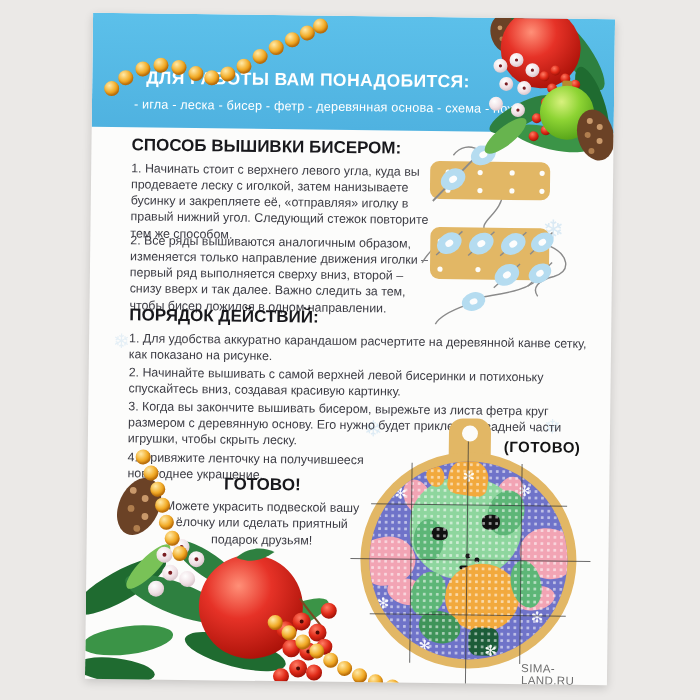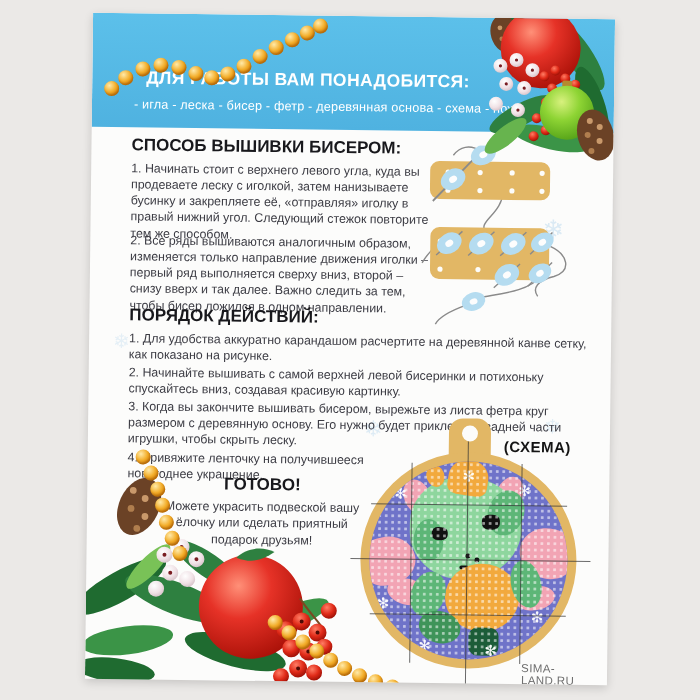--- a/index.html
+++ b/index.html
@@ -319,21 +319,21 @@
     <p class="body o1">1. Для удобства аккуратно карандашом расчертите на деревянной канве сетку, как показано на рисунке.</p>
     <p class="body o2">2. Начинайте вышивать с самой верхней левой бисеринки и потихоньку спускайтесь вниз, создавая красивую картинку.</p>
     <p class="body o3">3. Когда вы закончите вышивать бисером, вырежьте из листа фетра круг размером с деревянную основу. Его нужно будет приклеить к задней части игрушки, чтобы скрыть леску.</p>
     <p class="body o4">4. Привяжите ленточку на получившееся новогоднее украшение.</p>
 
     <div class="done">
       <div class="done-h">ГОТОВО!</div>
       <div class="done-t">Можете украсить подвеской вашу ёлочку или сделать приятный подарок друзьям!</div>
     </div>
 
-    <div class="schema-label">(СХЕМА)</div>
+    <div class="schema-label">(ГОТОВО)</div>
 
     <div class="bauble">
       <div class="tab">
         <div class="hole"></div>
       </div>
       <div class="disc">
         <div class="beadfield">
           <div class="shape wingL"></div>
           <div class="shape wingR"></div>
           <div class="shape pinkTL"></div>

